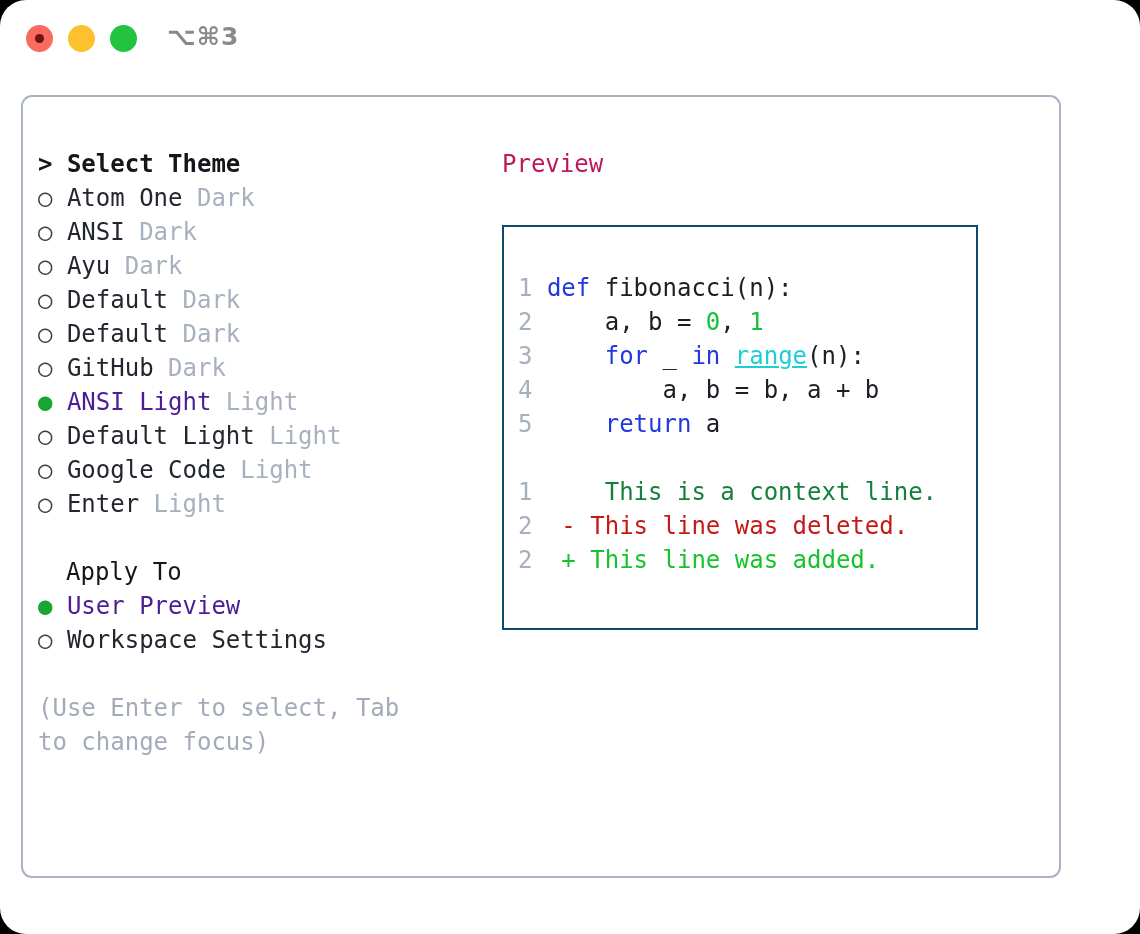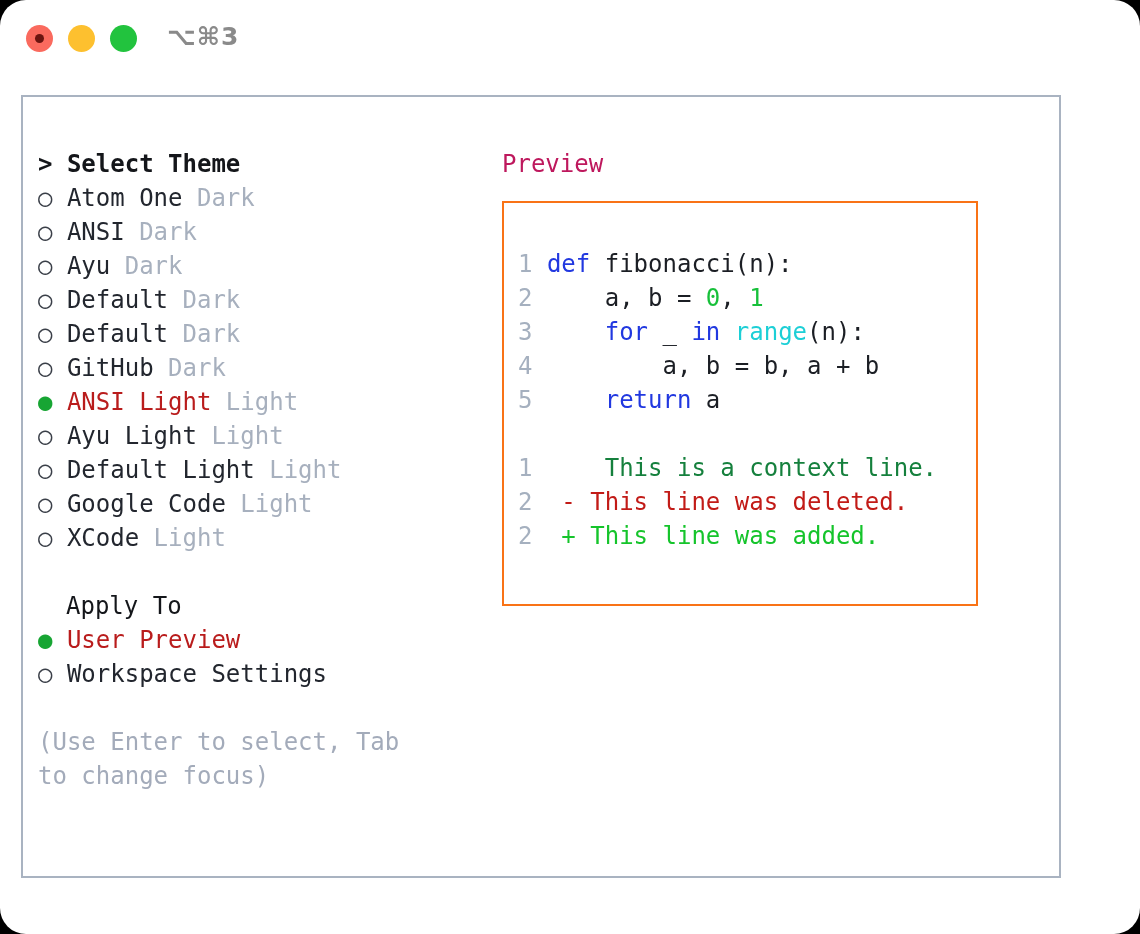--- a/index.html
+++ b/index.html
@@ -72,21 +72,21 @@
   }
 
   
   .panel {
     position: absolute;
     left: 21px;
     top: 95px;
     width: 1040px;
     height: 783px;
     border: 2px solid #a9b3c1;
-    border-radius: 0;
+    border-radius: 11px;
     background: #ffffff;
     box-sizing: border-box;
     padding-left: 20px;
   }
 
   .columns {
     position: absolute;
     left: 0; top: 0;
     width: 100%; height: 100%;
   }
@@ -111,21 +111,21 @@
   .theme-row {
     font-size: 24px;
     line-height: 34px;
     color: #2c3038;
     white-space: pre;
     letter-spacing: 0px;
   }
   .theme-row .bullet { color: #3a3f48; }
   .theme-row.selected .bullet { color: #17a533; }
   .theme-row .name { color: #22262e; }
-  .theme-row.selected .name { color: #b91c1c; }
+  .theme-row.selected .name { color: #4c1d95; }
   .theme-row .cat  { color: #a7b0be; }
 
   .section-gap { height: 34px; }
 
   .apply-title {
     font-size: 24px;
     line-height: 34px;
     color: #14161a;
     white-space: pre;
     padding-left: 28px;
@@ -149,40 +149,40 @@
   }
 
   .preview-title {
     font-size: 24px;
     line-height: 34px;
     color: #be185d;
     white-space: pre;
   }
 
   .preview-box {
-    margin-top: 20px;
+    margin-top: 44px;
     width: 476px;
     height: 405px;
-    border: 2px solid #f97316;
+    border: 2px solid #0c4a6e;
     box-sizing: border-box;
     background: #ffffff;
     padding: 44px 0 0 14px;
   }
 
   .code-line {
     font-size: 24px;
     line-height: 34px;
     white-space: pre;
     letter-spacing: 0px;
   }
   .gutter {
     color: #a5b0bf;
   }
   .tok-kw   { color: #2138e0; }
-  .tok-fn   { color: #1ccfd6; }
+  .tok-fn   { color: #1ccfd6; text-decoration: underline; }
   .tok-num  { color: #17c03a; }
   .tok-plain{ color: #1b1e24; }
 
   .blank-line { height: 34px; }
 
   .diff-ctx { color: #15803d; }
   .diff-del { color: #c21b17; }
   .diff-add { color: #15c42b; }
 </style>
 </head>
@@ -207,24 +207,23 @@
         <div class="list-title">&gt; Select Theme</div>
 
         <div id="theme-rows">
             <div class="theme-row"><span class="bullet">○</span><span class="name"> Atom One</span><span class="cat"> Dark</span></div>
             <div class="theme-row"><span class="bullet">○</span><span class="name"> ANSI</span><span class="cat"> Dark</span></div>
             <div class="theme-row"><span class="bullet">○</span><span class="name"> Ayu</span><span class="cat"> Dark</span></div>
             <div class="theme-row"><span class="bullet">○</span><span class="name"> Default</span><span class="cat"> Dark</span></div>
             <div class="theme-row"><span class="bullet">○</span><span class="name"> Default</span><span class="cat"> Dark</span></div>
             <div class="theme-row"><span class="bullet">○</span><span class="name"> GitHub</span><span class="cat"> Dark</span></div>
             <div class="theme-row selected"><span class="bullet">●</span><span class="name"> ANSI Light</span><span class="cat"> Light</span></div>
-            <div class="theme-row"><span class="bullet">○</span><span class="name"> Ayu Light</span><span class="cat"> Light</span></div>
             <div class="theme-row"><span class="bullet">○</span><span class="name"> Default Light</span><span class="cat"> Light</span></div>
             <div class="theme-row"><span class="bullet">○</span><span class="name"> Google Code</span><span class="cat"> Light</span></div>
-            <div class="theme-row"><span class="bullet">○</span><span class="name"> XCode</span><span class="cat"> Light</span></div>
+            <div class="theme-row"><span class="bullet">○</span><span class="name"> Enter</span><span class="cat"> Light</span></div>
           </div>
 
         <div class="section-gap"></div>
 
         <div class="apply-title">Apply To</div>
 
         <div id="apply-rows">
             <div class="theme-row selected"><span class="bullet">●</span><span class="name"> User Preview</span></div>
             <div class="theme-row"><span class="bullet">○</span><span class="name"> Workspace Settings</span></div>
           </div>

